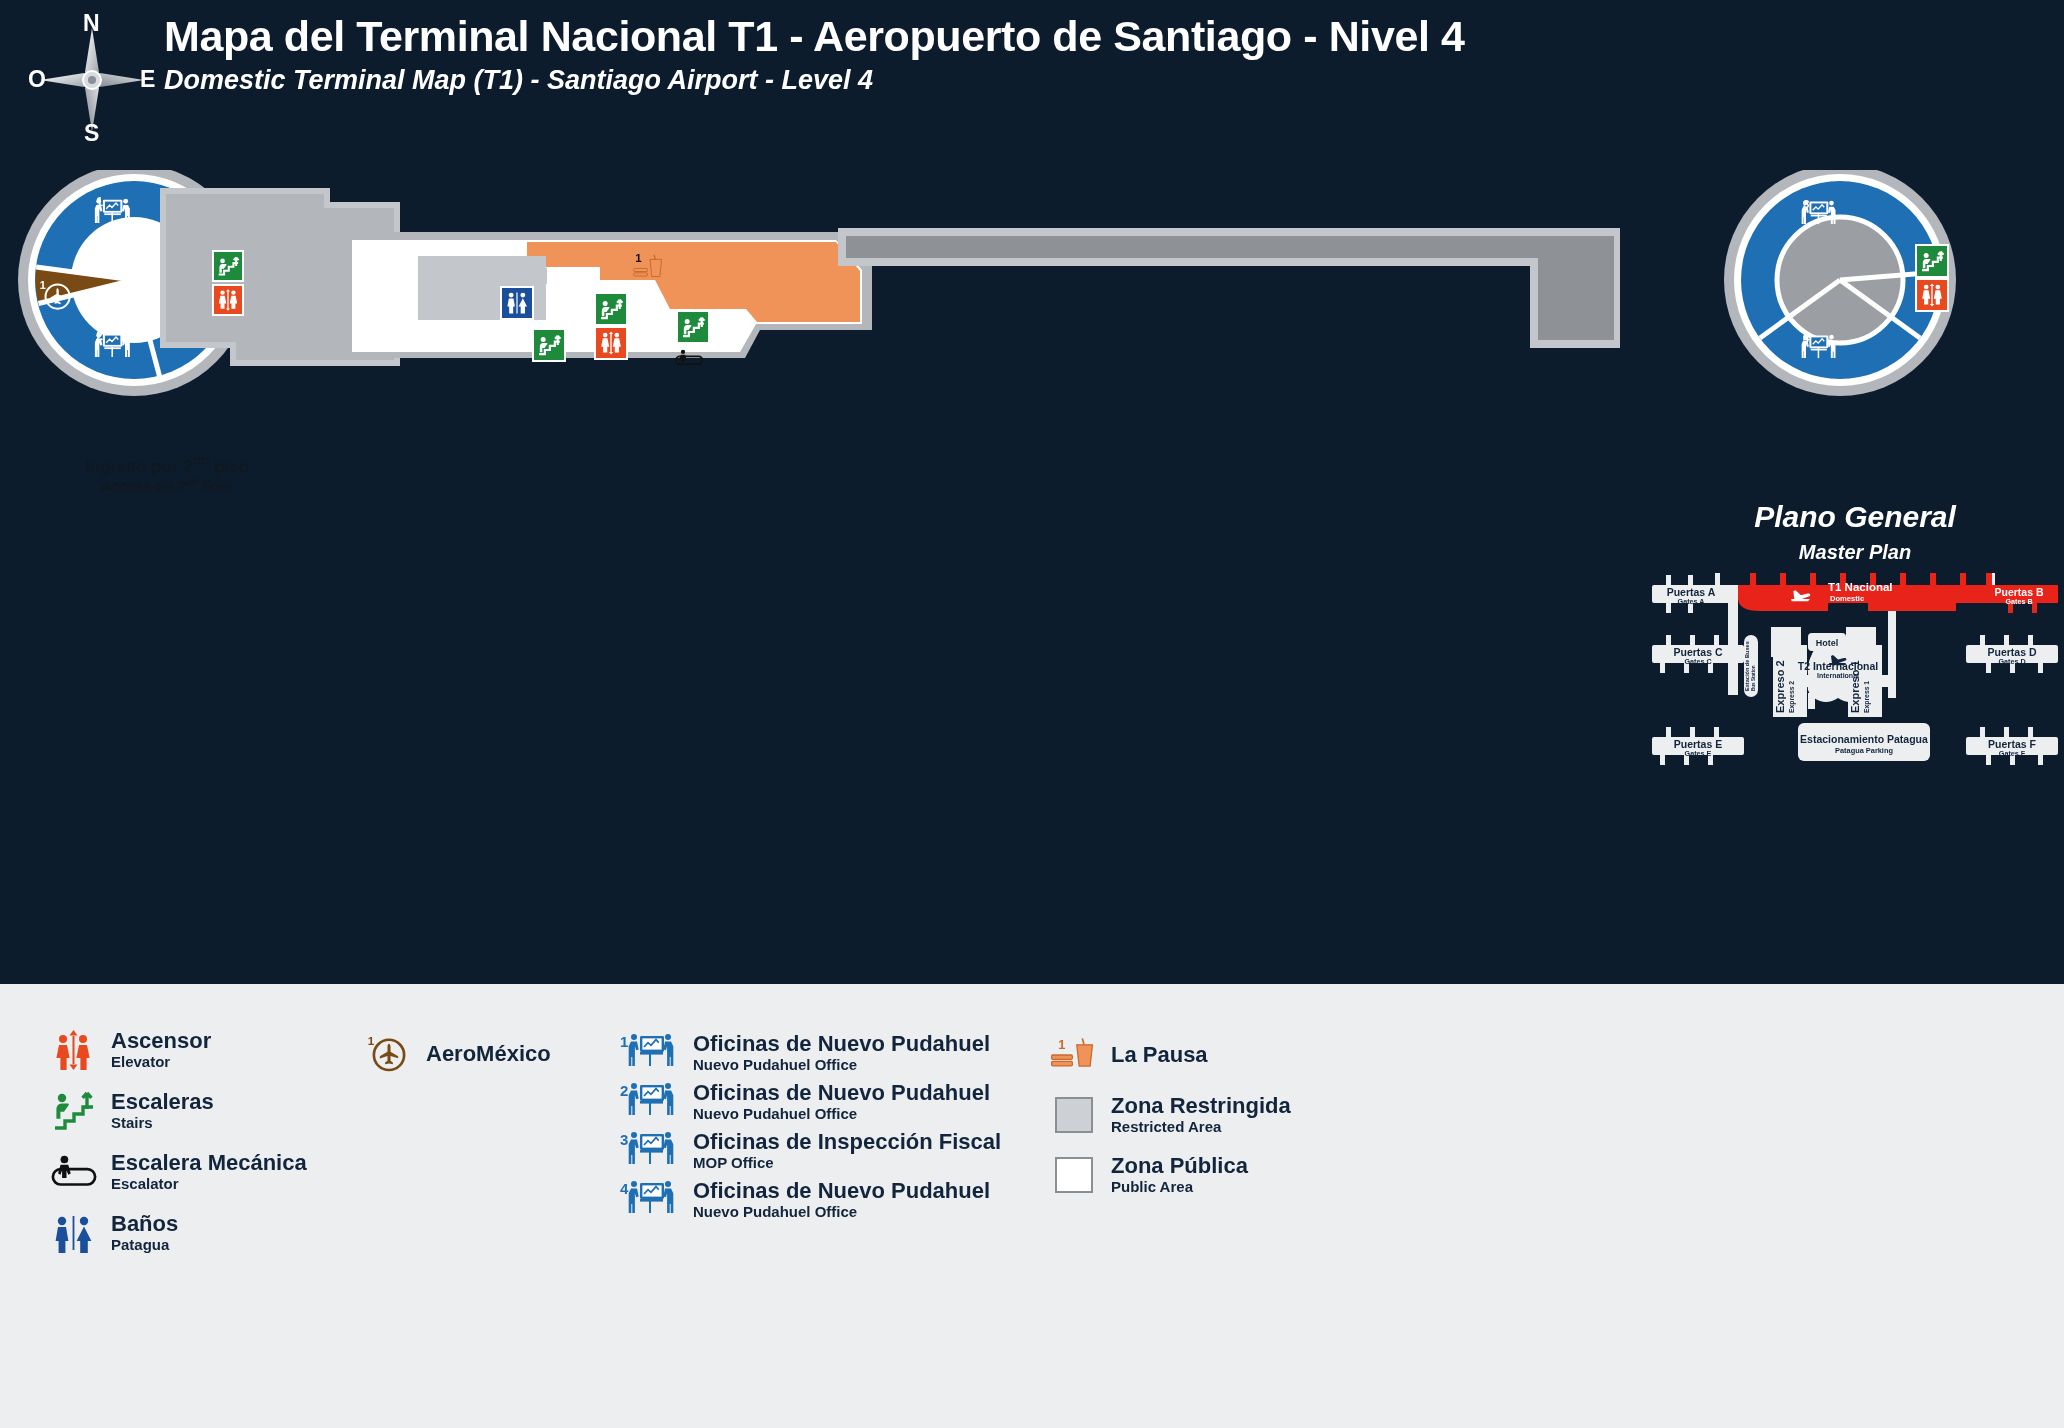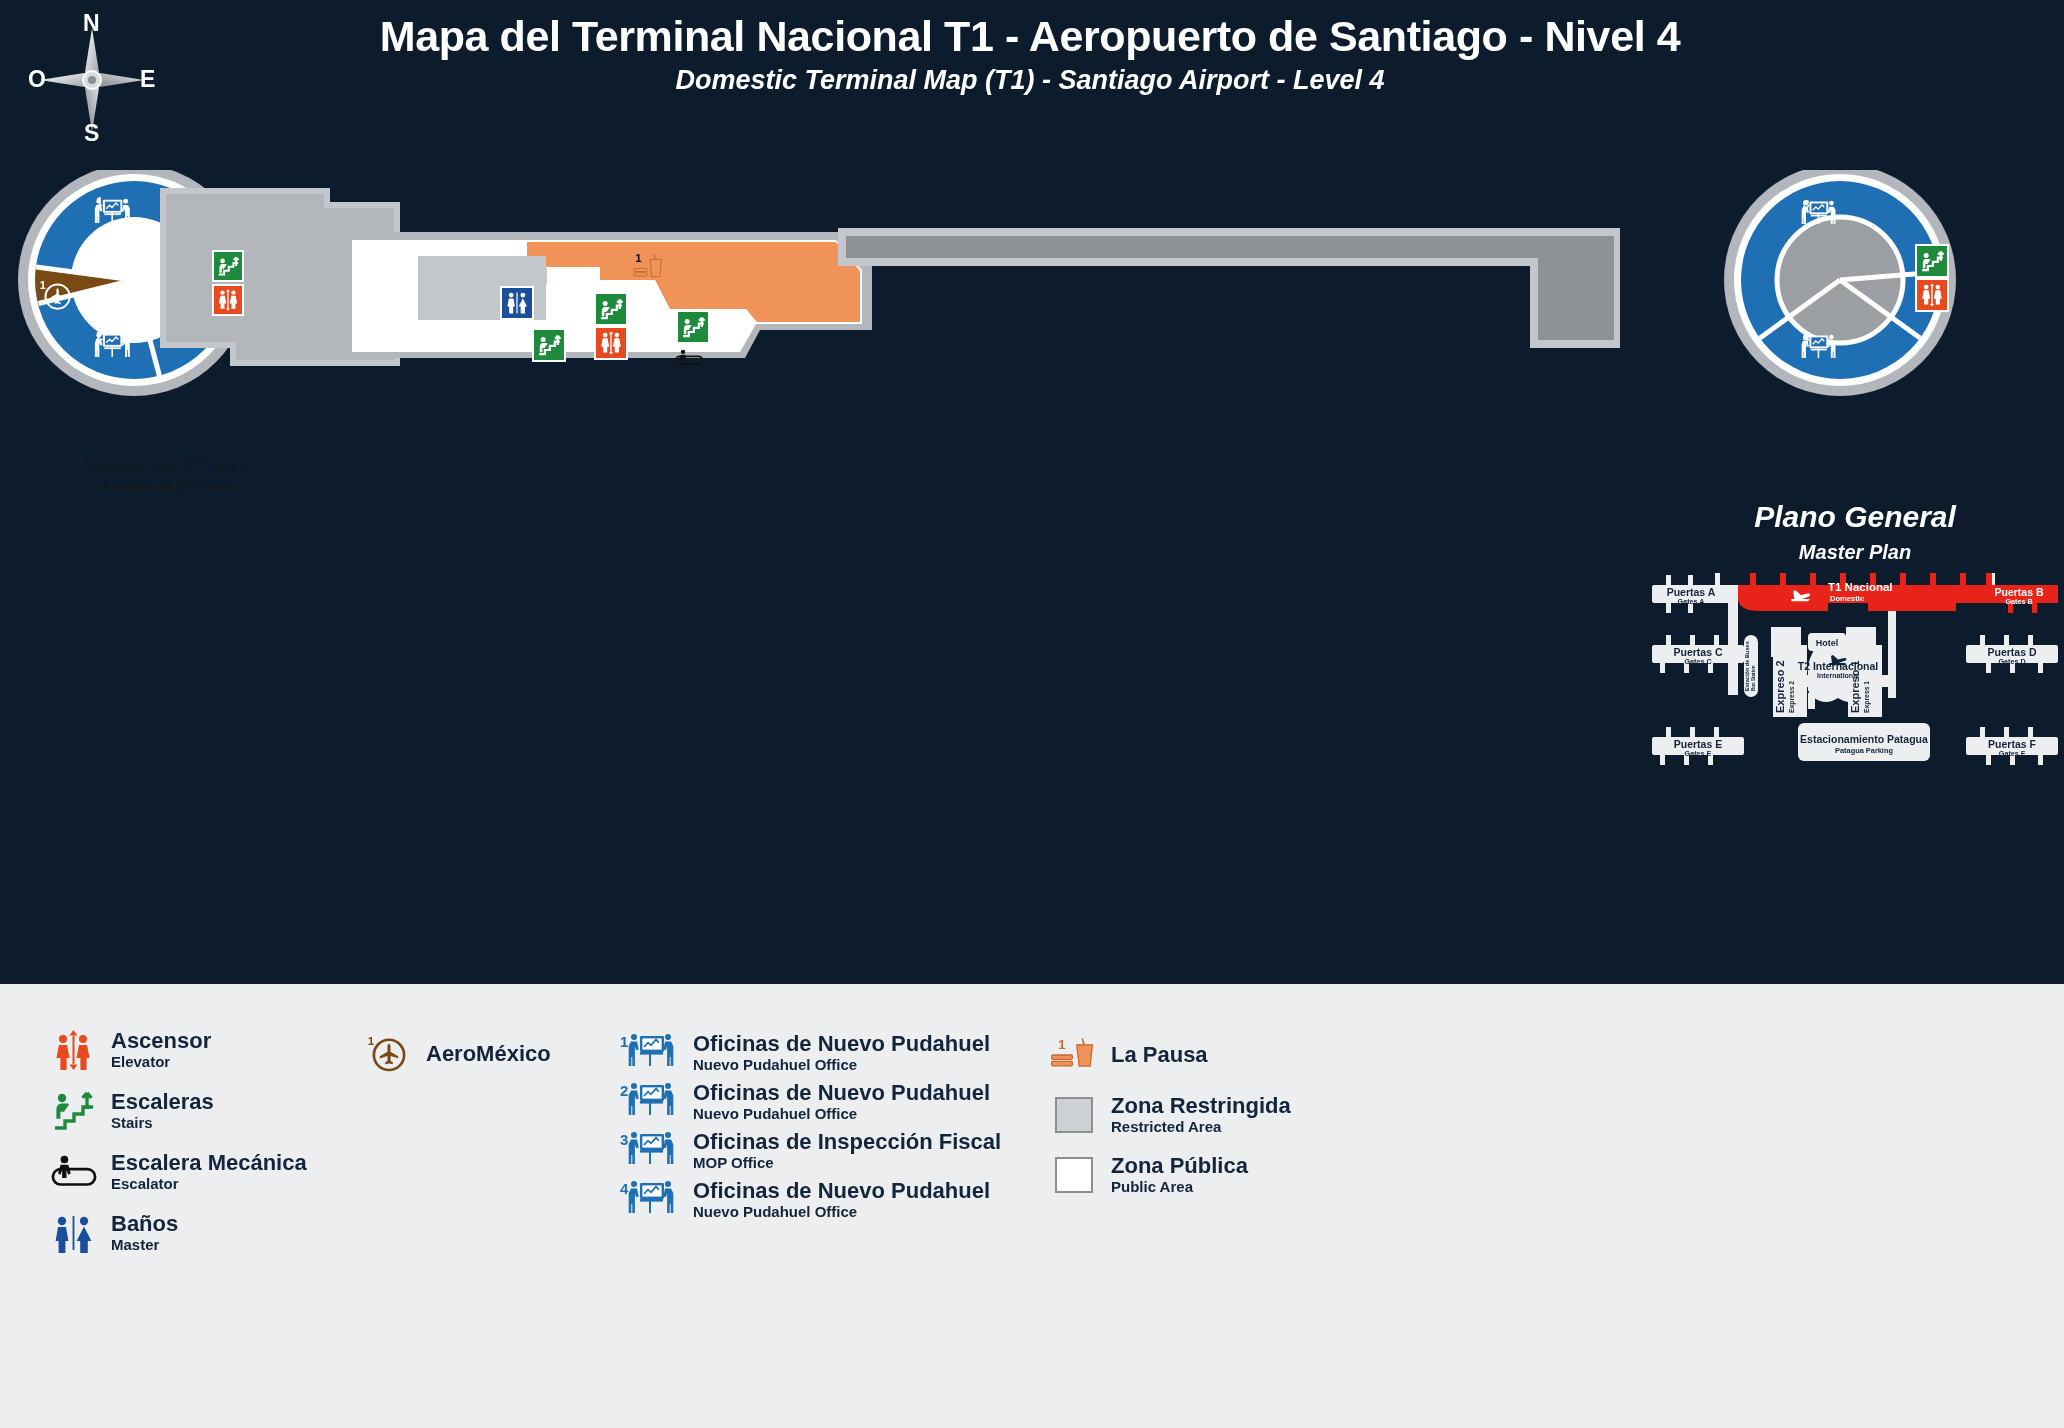--- a/index.html
+++ b/index.html
@@ -24,21 +24,21 @@
   .compass .lbl {
     position: absolute; color: #ffffff; font-size: 23px; font-weight: bold;
     font-family: "Liberation Sans", sans-serif;
   }
   .compass .lbl.n { left: 63px; top: 2px; }
   .compass .lbl.s { left: 64px; top: 112px; }
   .compass .lbl.e { left: 120px; top: 58px; }
   .compass .lbl.o { left: 8px; top: 58px; }
 
   
-  .title-block { position: absolute; left: 180px; top: 12px; width: 1700px; text-align: center; }
+  .title-block { position: absolute; left: 164px; top: 12px; width: 1700px; }
   .title-main {
     color: #ffffff; font-size: 43px; font-weight: bold; letter-spacing: -0.4px;
     font-family: "Liberation Sans", sans-serif; white-space: nowrap;
   }
   .title-sub {
     color: #ffffff; font-size: 27px; font-style: italic; font-weight: bold;
     margin-top: 4px; font-family: "Liberation Sans", sans-serif; white-space: nowrap;
   }
 
   
@@ -541,21 +541,21 @@
                 <circle cx="10" cy="11" r="4.2"></circle>
                 <path d="M6 17h8l2.4 14h-3v12H6.6V31H3.6z"></path>
                 <circle cx="32" cy="11" r="4.2"></circle>
                 <path d="M32 16.6l7.4 14.4h-3.6v12h-7.6V31h-3.6z"></path>
               </g>
               <path d="M21.5 6v34" stroke="#1b4f9c" stroke-width="1.8"></path>
             </svg>
           </span>
           <span class="ltext">
             <span class="es">Baños</span><br>
-            <span class="en">Master</span>
+            <span class="en">Patagua</span>
           </span>
         </div>
       </div>
 
       <div class="lcol c2">
         <div class="litem">
           <span class="licon">
             <svg width="54" height="48" viewBox="0 0 54 48">
               <text x="3" y="14" font-family="Liberation Sans, sans-serif" font-size="13" font-weight="bold" fill="#7a4a14">1</text>
               <circle cx="27" cy="25" r="17" fill="none" stroke="#7a4a14" stroke-width="3"></circle>

